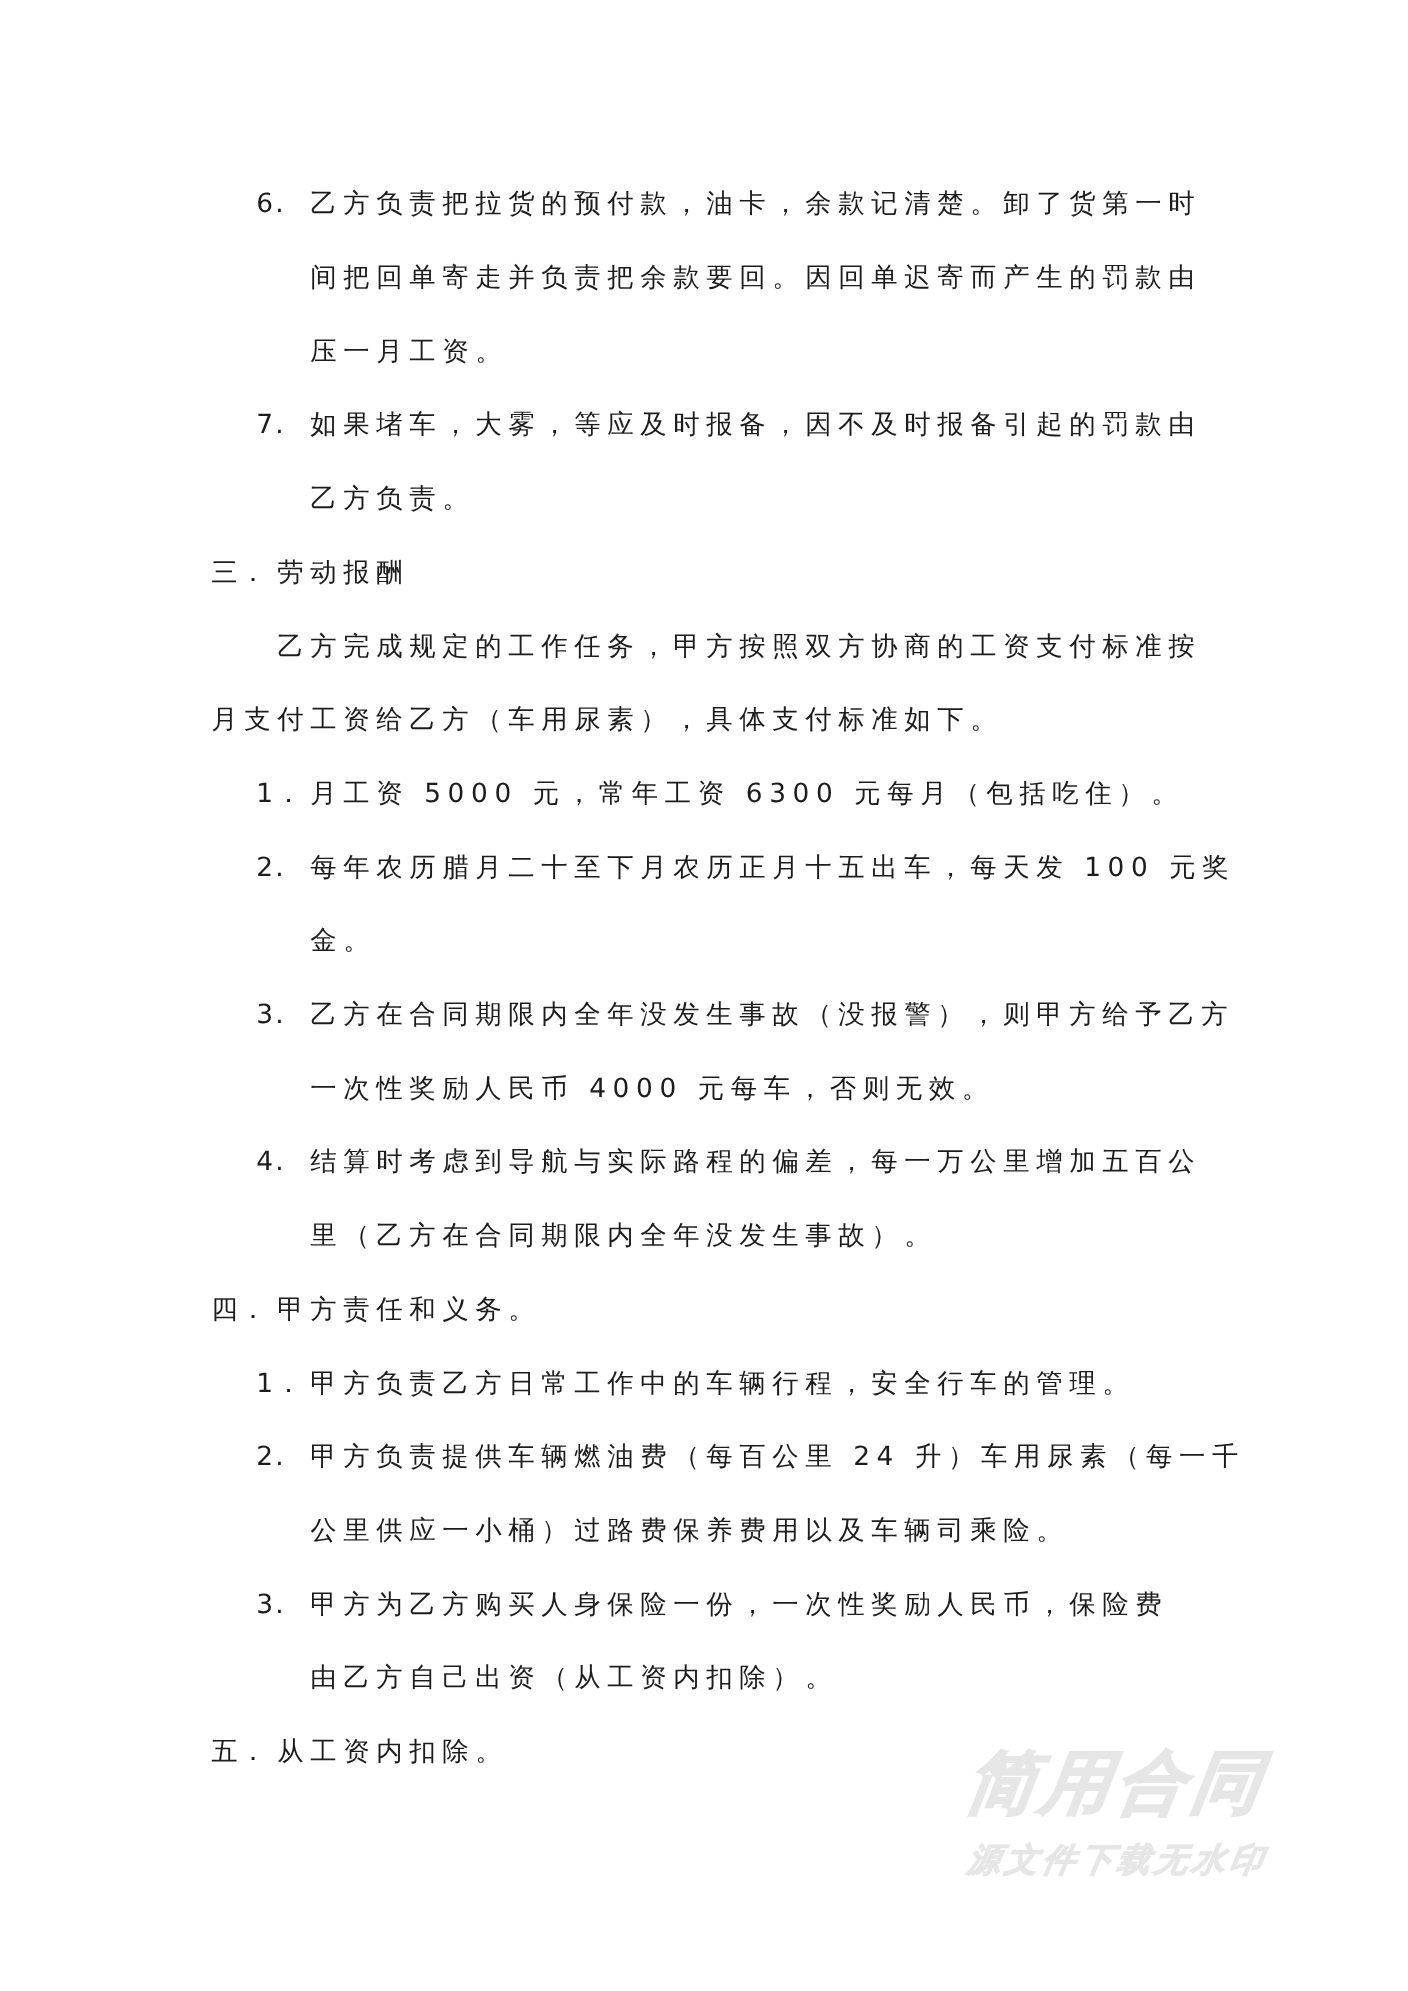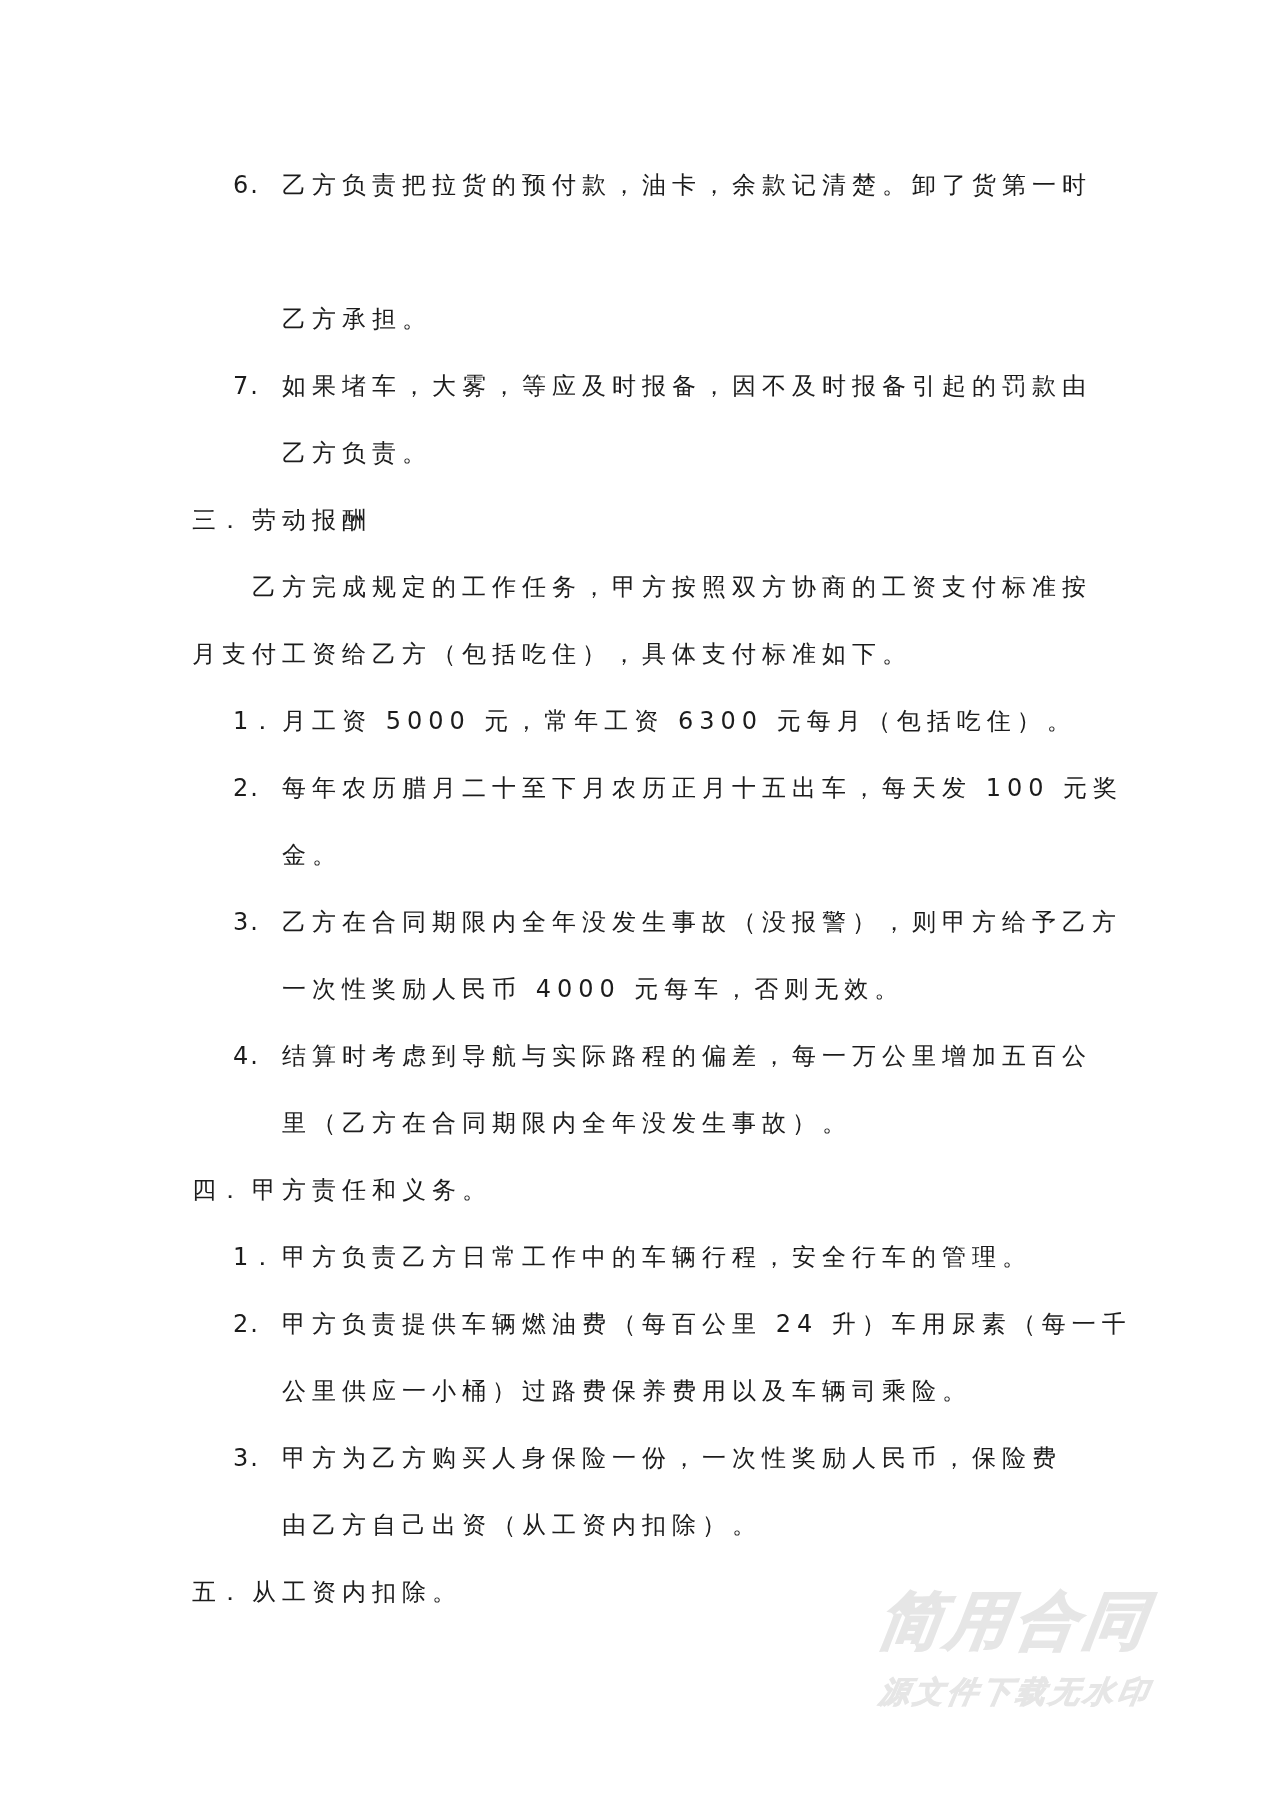--- a/index.html
+++ b/index.html
@@ -73,31 +73,32 @@
       -webkit-text-stroke: 1px #e6e6e6;
     }
   </style>
 </head>
 <body>
 
 <div class="page">
 
   <span class="num" style="top:185px">6.</span>
   <div class="line" style="left:282px; top:185px">乙方负责把拉货的预付款，油卡，余款记清楚。卸了货第一时</div>
-  <div class="line" style="left:282px; top:319px">乙方承担。</div>
+  <div class="line" style="left:282px; top:252px">间把回单寄走并负责把余款要回。因回单迟寄而产生的罚款由</div>
+  <div class="line" style="left:282px; top:319px">压一月工资。</div>
 
   <span class="num" style="top:386px">7.</span>
   <div class="line" style="left:282px; top:386px">如果堵车，大雾，等应及时报备，因不及时报备引起的罚款由</div>
   <div class="line" style="left:282px; top:453px">乙方负责。</div>
 
   <span class="num heading-num" style="top:520px">三．</span>
   <div class="line" style="left:252px; top:520px">劳动报酬</div>
 
   <div class="line" style="left:252px; top:587px">乙方完成规定的工作任务，甲方按照双方协商的工资支付标准按</div>
-  <div class="line" style="left:192px; top:654px">月支付工资给乙方（包括吃住），具体支付标准如下。</div>
+  <div class="line" style="left:192px; top:654px">月支付工资给乙方（车用尿素），具体支付标准如下。</div>
 
   <span class="num" style="top:721px">1．</span>
   <div class="line" style="left:282px; top:721px">月工资 5000 元，常年工资 6300 元每月（包括吃住）。</div>
 
   <span class="num" style="top:788px">2.</span>
   <div class="line" style="left:282px; top:788px">每年农历腊月二十至下月农历正月十五出车，每天发 100 元奖</div>
   <div class="line" style="left:282px; top:855px">金。</div>
 
   <span class="num" style="top:922px">3.</span>
   <div class="line" style="left:282px; top:922px">乙方在合同期限内全年没发生事故（没报警），则甲方给予乙方</div>

